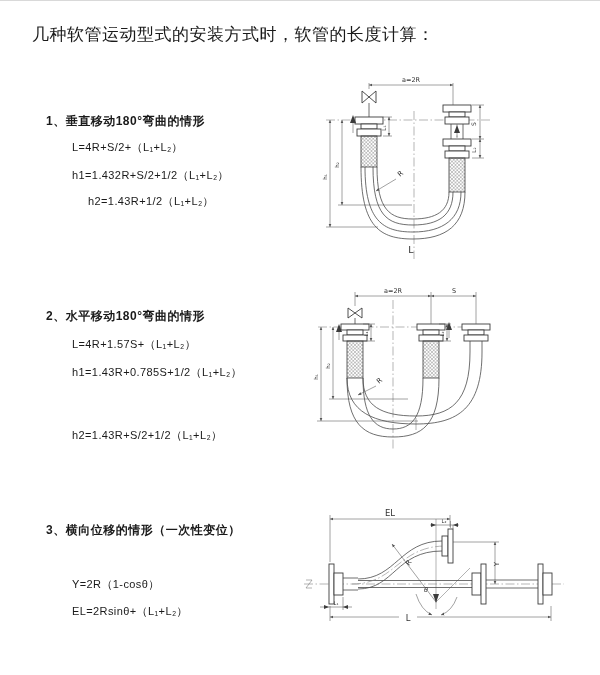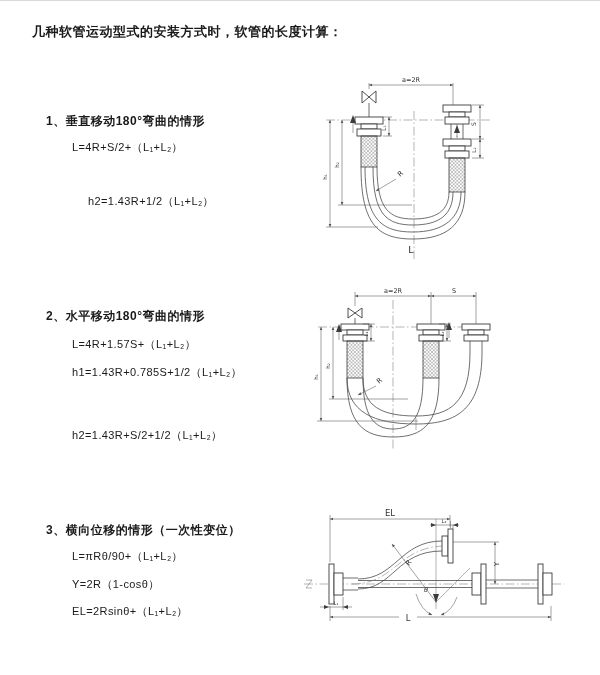--- a/index.html
+++ b/index.html
@@ -1,20 +1,20 @@
 <!DOCTYPE html>
 <html><head>
 <meta charset="utf-8">
 <style>
   html,body{margin:0;padding:0;background:#f2f2f2;}
   #page{position:relative;width:600px;height:675px;background:#ffffff;
         border-top:1px solid #d9d9d9;border-bottom:1px solid #d9d9d9;
         font-family:"Liberation Sans","DejaVu Sans",sans-serif;color:#1a1a1a;overflow:hidden;}
   .abs{position:absolute;white-space:nowrap;}
-  .doc-title{font-size:13px;font-weight:bold;letter-spacing:0.5px;}
+  .doc-title{font-size:17px;font-weight:normal;letter-spacing:0.5px;}
   .sec-head{font-size:12px;font-weight:bold;letter-spacing:0.5px;}
   .formula{font-size:11px;letter-spacing:0.4px;}
   svg{display:block;}
   svg text{font-family:"DejaVu Sans",sans-serif;fill:#333;}
   .ol{stroke:#3c3c3c;stroke-width:0.9;fill:none;}
   .ol2{stroke:#4a4a4a;stroke-width:0.8;fill:none;}
   .dim{stroke:#555;stroke-width:0.55;fill:none;}
   .thin{stroke:#666;stroke-width:0.5;fill:none;}
   .cl{stroke:#858585;stroke-width:0.6;fill:none;stroke-dasharray:9 2.5 1.5 2.5;}
   .flange{fill:#ffffff;stroke:#3c3c3c;stroke-width:0.9;}
@@ -22,20 +22,21 @@
 </style>
 </head>
 <body>
 
 <div id="page">
 
   <div class="abs doc-title" style="left:32px;top:22px;">几种软管运动型式的安装方式时，软管的长度计算：</div>
 
   <div class="abs sec-head" style="left:46px;top:112px;">1、垂直移动180°弯曲的情形</div>
   <div class="abs formula" style="left:72px;top:139px;">L=4R+S/2+（L₁+L₂）</div>
+  <div class="abs formula" style="left:72px;top:167px;">h1=1.432R+S/2+1/2（L₁+L₂）</div>
   <div class="abs formula" style="left:72px;top:193px;padding-left:16px;">h2=1.43R+1/2（L₁+L₂）</div>
 
   <div class="abs" style="left:312px;top:66px;">
   <svg width="270" height="200" viewBox="0 0 270 200">
     <defs>
       <marker id="ar1" viewBox="0 0 8 8" refX="7" refY="4" markerWidth="7" markerHeight="7" orient="auto-start-reverse">
         <path d="M0,1 L7,4 L0,7 z" fill="#555"></path>
       </marker>
       <pattern id="br1" width="3.5" height="3.5" patternUnits="userSpaceOnUse">
         <path d="M0,0 L3.5,3.5 M3.5,0 L0,3.5" stroke="#8a8a8a" stroke-width="0.5"></path>
@@ -211,21 +212,20 @@
     </g>
 
     <g>
       <path class="dim" d="M70,104 L52,113" marker-end="url(#ar2)"></path>
       <text x="73" y="102" font-size="7" transform="rotate(-40 73,102)">R</text>
     </g>
   </svg>
   </div>
 
   <div class="abs sec-head" style="left:46px;top:521px;">3、横向位移的情形（一次性变位）</div>
-  <div class="abs formula" style="left:72px;top:548px;">L=πRθ/90+（L₁+L₂）</div>
   <div class="abs formula" style="left:72px;top:576px;">Y=2R（1-cosθ）</div>
   <div class="abs formula" style="left:72px;top:603px;">EL=2Rsinθ+（L₁+L₂）</div>
 
   <div class="abs" style="left:296px;top:503px;">
   <svg width="300" height="140" viewBox="0 0 300 140">
     <defs>
       <marker id="ar3" viewBox="0 0 8 8" refX="7" refY="4" markerWidth="7" markerHeight="7" orient="auto-start-reverse">
         <path d="M0,1 L7,4 L0,7 z" fill="#555"></path>
       </marker>
     </defs>

